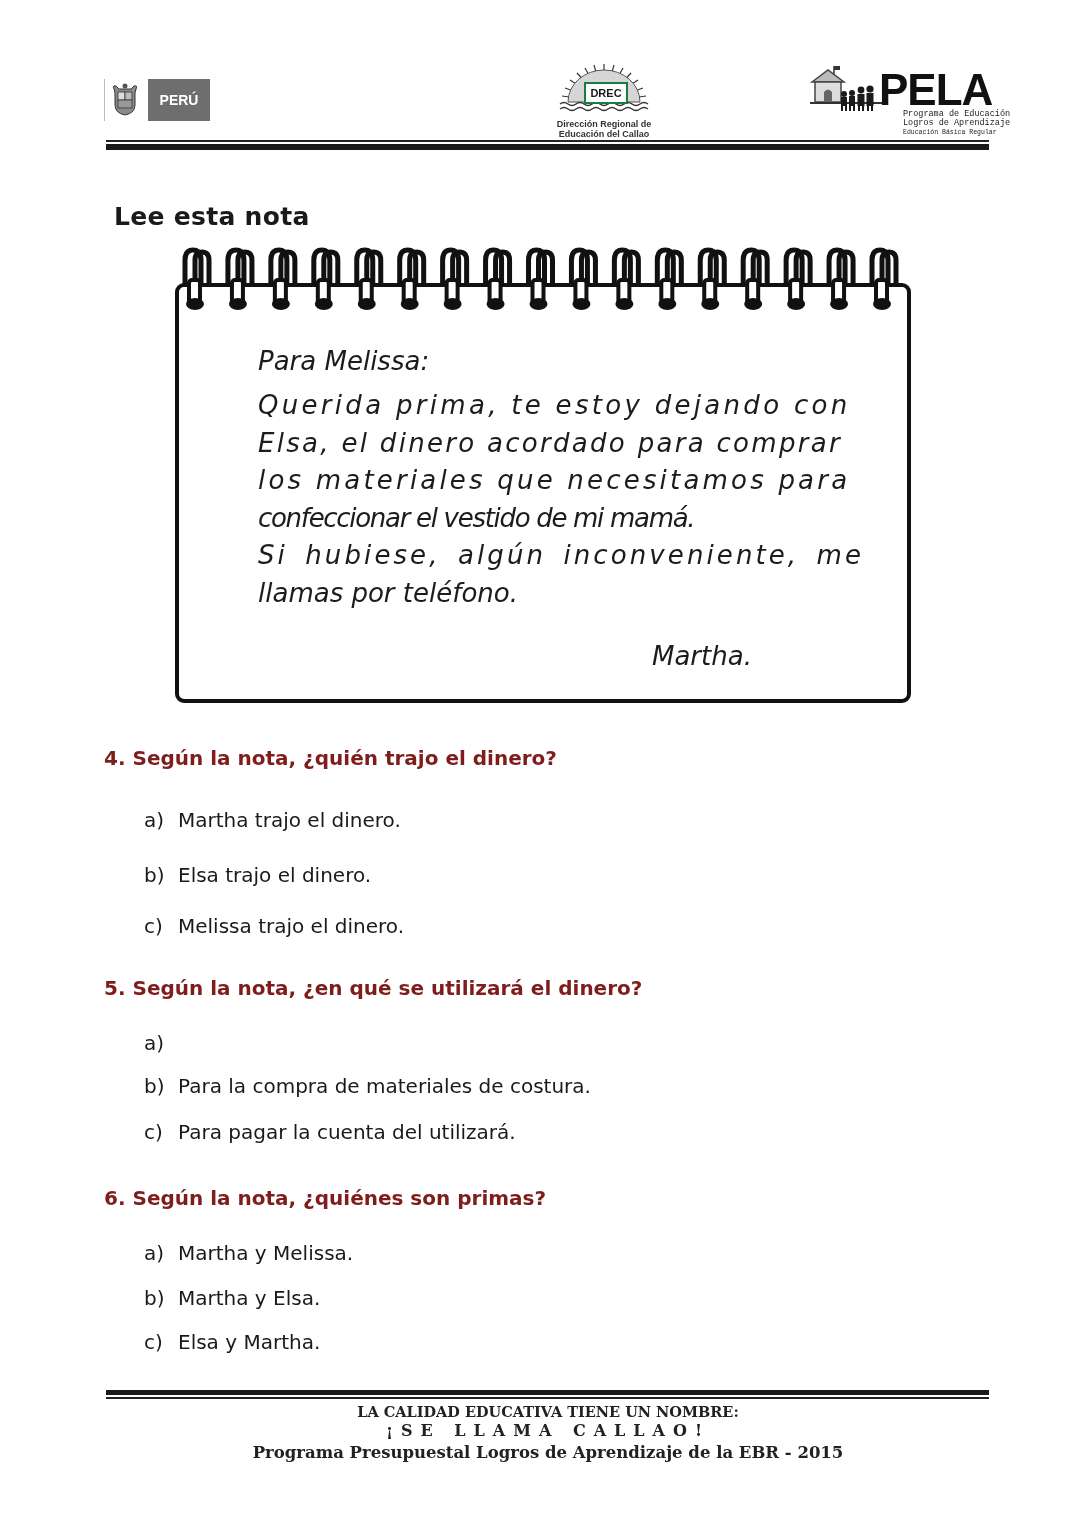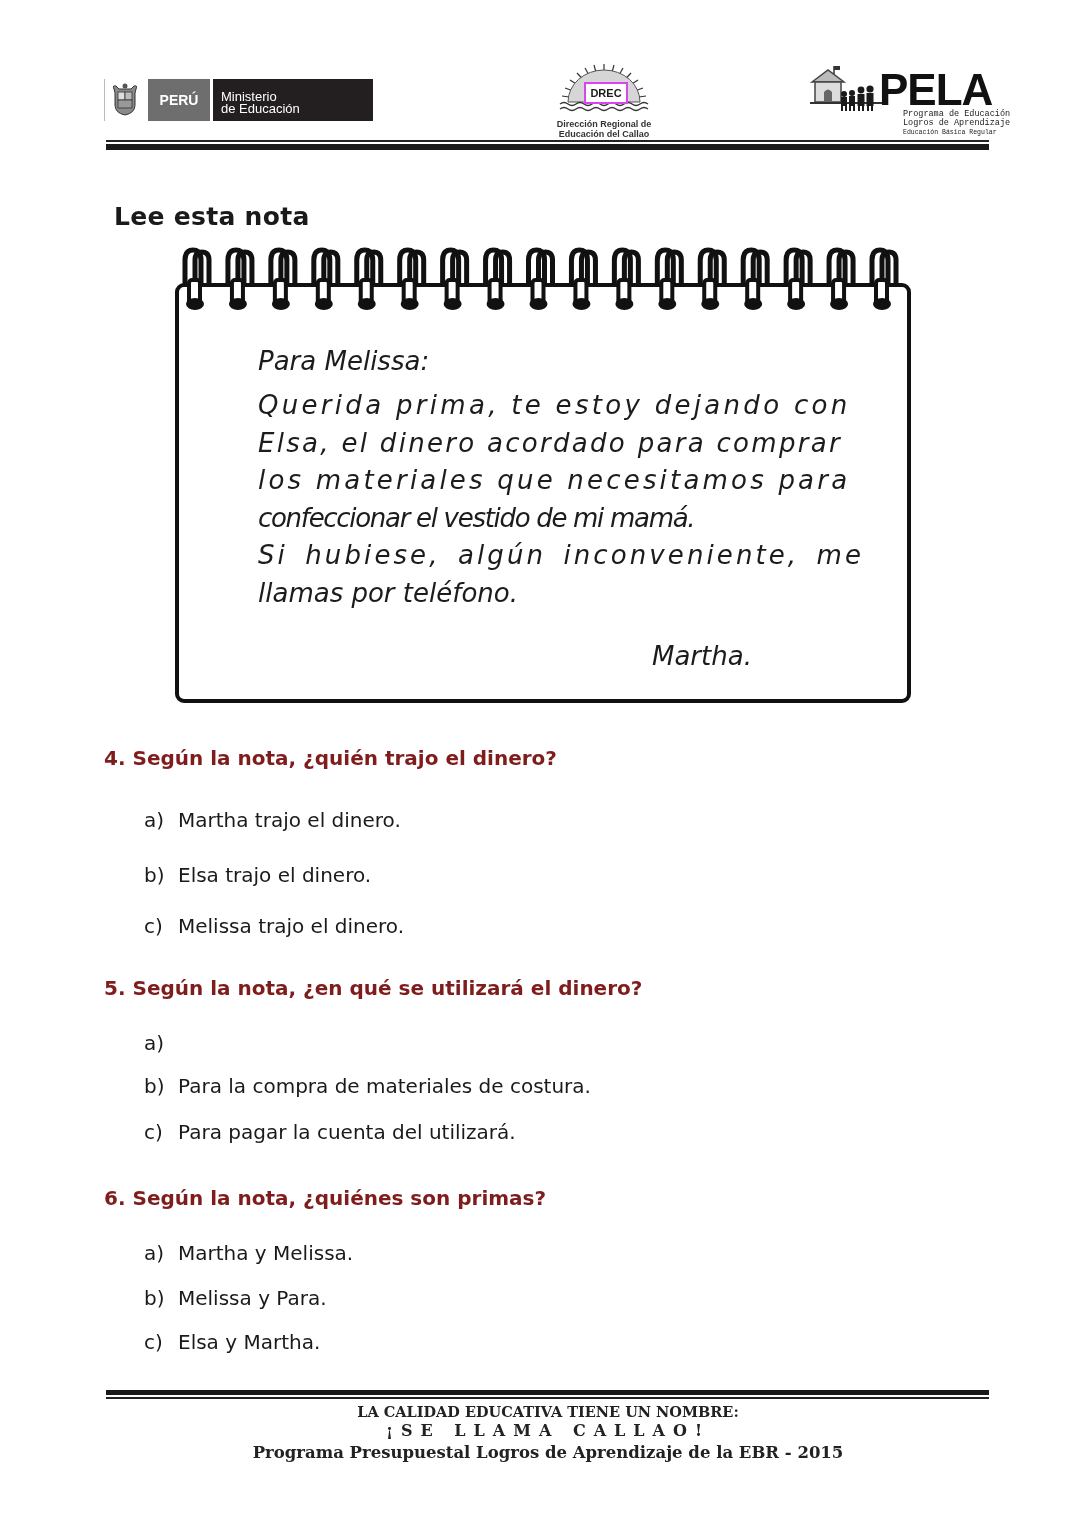--- a/index.html
+++ b/index.html
@@ -7,21 +7,21 @@
 
   
   .hdr { position:absolute; left:0; top:0; width:884px; height:160px; }
   .minedu { position:absolute; left:104px; top:79px; height:42px; display:flex; align-items:stretch; }
   .minedu .crest { width:40px; border-left:1px solid #bbb; display:flex; align-items:center; justify-content:center; }
   .minedu .peru { width:62px; background:#6e6e6e; color:#fff; font-family:"Liberation Sans", sans-serif; font-weight:bold; font-size:14px; display:flex; align-items:center; justify-content:center; margin-left:3px; }
   .minedu .mini { width:160px; background:#231f20; color:#fff; font-family:"Liberation Sans", sans-serif; font-size:13px; line-height:12px; padding:12px 0 0 8px; margin-left:3px; box-sizing:border-box; }
 
   .drec { position:absolute; left:548px; top:62px; width:112px; height:78px; }
   .drec .sun { position:absolute; left:10px; top:0; width:92px; height:50px; }
-  .drec .box { position:absolute; left:36px; top:20px; width:40px; height:18px; border:2px solid #d946ef; background:#fff; font-family:"Liberation Sans", sans-serif; font-weight:bold; font-size:11px; text-align:center; line-height:18px; }
+  .drec .box { position:absolute; left:36px; top:20px; width:40px; height:18px; border:2px solid #15803d; background:#fff; font-family:"Liberation Sans", sans-serif; font-weight:bold; font-size:11px; text-align:center; line-height:18px; }
   .drec .l1, .drec .l2 { position:absolute; left:0; width:112px; text-align:center; font-family:"Liberation Sans", sans-serif; font-weight:bold; font-size:9px; color:#333; }
   .drec .l1 { top:57px; } .drec .l2 { top:67px; }
 
   .pela { position:absolute; left:806px; top:62px; width:180px; height:80px;text-align:right; }
   .pela .kids { position:absolute; left:4px; top:4px; width:72px; height:46px; }
   .pela .word { position:absolute; left:73px; top:6px; font-family:"Liberation Sans", sans-serif; font-weight:bold; font-size:44px; letter-spacing:-1px; line-height:44px; color:#111; }
   .pela .s1, .pela .s2, .pela .s3 { position:absolute; left:75px; font-family:Liberation Mono, monospace; font-size:8.5px; color:#222; line-height:9px; white-space:nowrap;margin-left:22px; }
   .pela .s1 { top:48px; } .pela .s2 { top:57px; } .pela .s3 { top:66px; font-size:6.5px; }
 
   .rule-top-thin { position:absolute; left:106px; top:140px; width:883px; height:2px; background:#222; }
@@ -65,24 +65,20 @@
     <div class="crest">
       <svg width="30" height="34" viewBox="0 0 30 34">
         <path d="M4 6 Q2 2 6 3 L9 6 L21 6 L24 3 Q28 2 26 6 L25 10 L25 22 Q25 30 15 32 Q5 30 5 22 L5 10 Z" fill="#8a8a8a" stroke="#333" stroke-width="1"></path>
         <rect x="8" y="9" width="7" height="8" fill="#ddd" stroke="#333" stroke-width="0.8"></rect>
         <rect x="15" y="9" width="7" height="8" fill="#bbb" stroke="#333" stroke-width="0.8"></rect>
         <rect x="8" y="17" width="14" height="8" fill="#999" stroke="#333" stroke-width="0.8"></rect>
         <circle cx="15" cy="3" r="2.5" fill="#555"></circle>
       </svg>
     </div>
     <div class="peru">PERÚ</div>
-    <div class="mini">
-      <div>Ministerio</div>
-      <div>de Educación</div>
-    </div>
   </div>
 
   <div class="drec">
     <svg class="sun" viewBox="0 0 92 50">
       <g stroke="#333" stroke-width="1.2">
         <line x1="46" y1="40" x2="46" y2="2"></line>
           <line x1="46" y1="40" x2="36" y2="3"></line>
           <line x1="46" y1="40" x2="56" y2="3"></line>
         <line x1="46" y1="40" x2="27" y2="6"></line>
           <line x1="46" y1="40" x2="65" y2="6"></line>
@@ -294,21 +290,21 @@
 <div class="q" style="top:1186px;">
   <span>6.</span>
   <span>Según la nota, ¿quiénes son primas?</span>
 </div>
 <div class="opt" style="top:1241px;">
   <span class="lt">a)</span>
   <span>Martha y Melissa.</span>
 </div>
 <div class="opt" style="top:1286px;">
   <span class="lt">b)</span>
-  <span>Melissa y Para.</span>
+  <span>Martha y Elsa.</span>
 </div>
 <div class="opt" style="top:1330px;">
   <span class="lt">c)</span>
   <span>Elsa y Martha.</span>
 </div>
 
 <div class="rule-bot-thick"></div>
 <div class="rule-bot-thin"></div>
 <div class="ft ft1">LA CALIDAD EDUCATIVA TIENE UN NOMBRE:</div>
 <div class="ft ft2">¡SE LLAMA CALLAO!</div>

